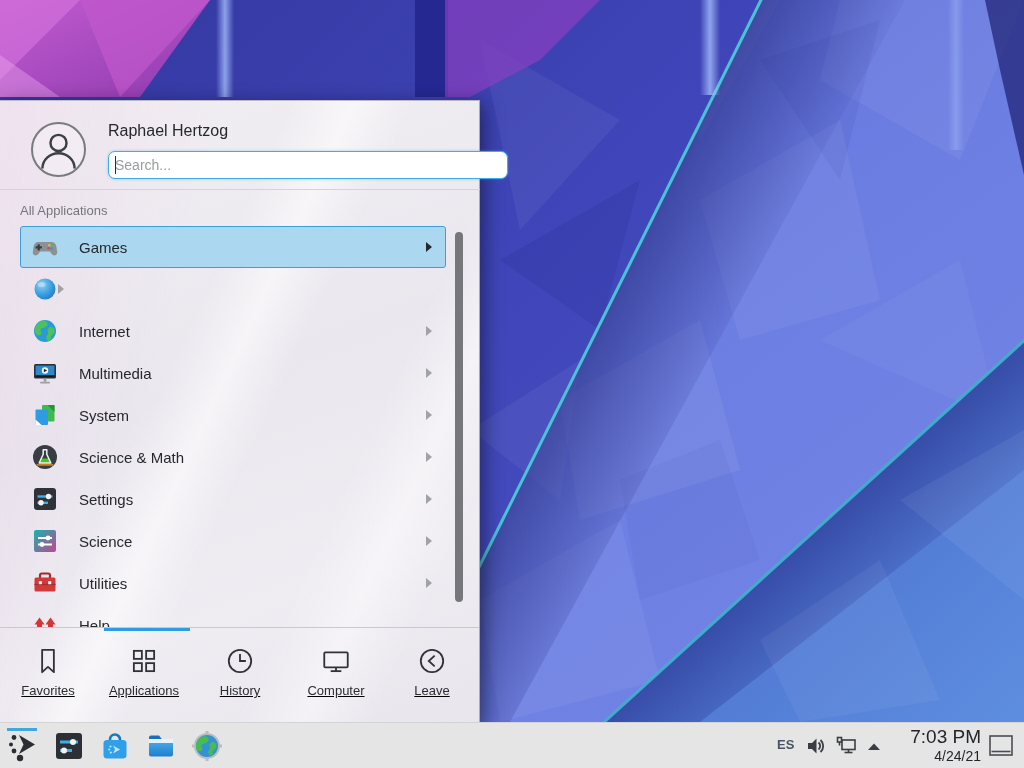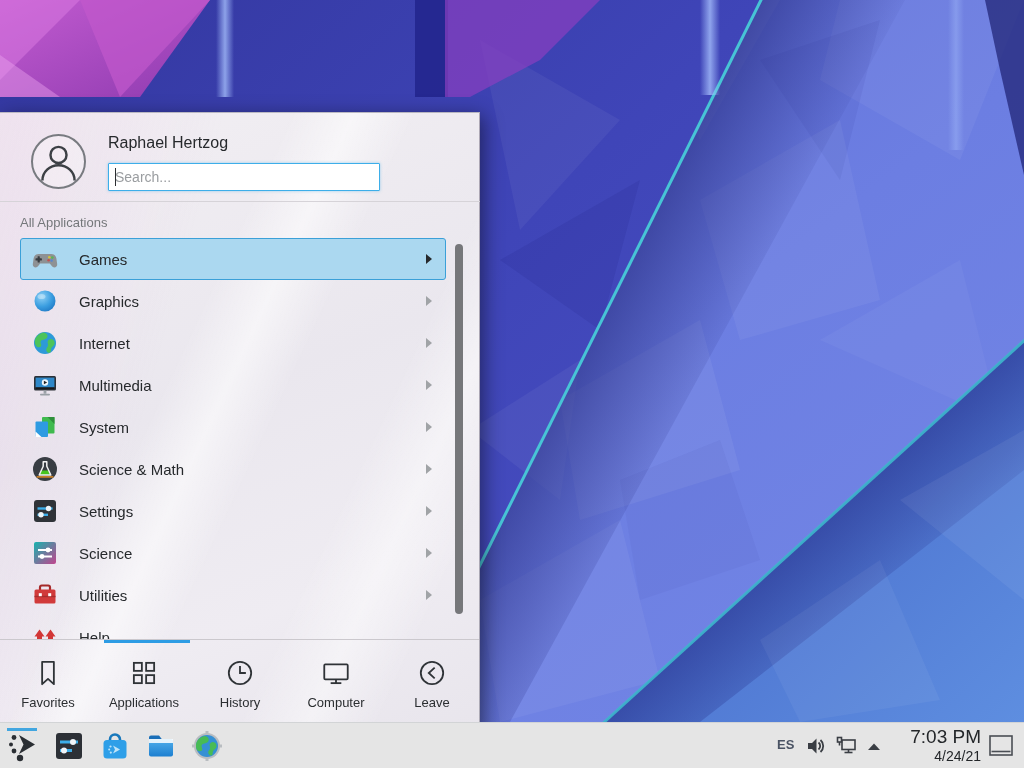--- a/index.html
+++ b/index.html
@@ -2,34 +2,34 @@
 <html><head>
 <meta charset="utf-8">
 <style>
   * { margin:0; padding:0; box-sizing:border-box; }
   html,body { width:1024px; height:768px; overflow:hidden;
     font-family:"Liberation Sans", sans-serif; }
   .stage { position:relative; width:1024px; height:768px; overflow:hidden; background:#4a55c4; }
   .wallpaper { position:absolute; left:0; top:0; width:1024px; height:768px; }
 
   
-  .menu { position:absolute; left:0; top:112px; width:480px; height:625px;
+  .menu { position:absolute; left:0; top:100px; width:480px; height:625px;
     background:
       linear-gradient(115deg, rgba(255,255,255,0) 38%, rgba(255,255,255,.55) 46%, rgba(255,255,255,0) 54%, rgba(255,255,255,0) 68%, rgba(255,255,255,.45) 77%, rgba(255,255,255,0) 86%),
       linear-gradient(105deg, rgba(221,160,214,0.16), rgba(255,255,255,0) 35%),
       linear-gradient(160deg, #f2eff3 0%, #eae7ee 45%, #efecf2 75%, #e8e5ec 100%);
     border-right:1px solid rgba(110,110,125,.5);
     border-top:1px solid rgba(110,110,125,.4);
     box-shadow: 4px 4px 18px rgba(0,0,0,.45);
   }
   .avatar { position:absolute; left:31px; top:21px; width:55px; height:55px;
     border-radius:50%; border:2px solid #787b80; background:rgba(255,255,255,.25); }
   .user-name { position:absolute; left:108px; top:21px; font-size:16px; color:#26292c; }
-  .search { position:absolute; left:108px; top:50px; width:272px; height:28px;
-    border:1px solid #3daee9; border-radius:1px; background:#fff; padding:0 6px;
+  .search { position:absolute; left:108px; top:50px; width:400px; height:28px;
+    border:1px solid #3daee9; border-radius:7px; background:#fff; padding:0 6px;
     font-size:14px; color:#232629; outline:none; font-family:"Liberation Sans", sans-serif;
     box-shadow:0 0 3px rgba(61,174,233,.5);}
   .search::placeholder { color:#9a9da0; }
   .text-caret { position:absolute; left:115px; top:55px; width:1px; height:18px; background:#2b2e31; }
   .header-divider { position:absolute; left:0; top:88px; width:480px; height:1px; background:#d6d3d8; }
   .section-label { position:absolute; left:20px; top:102px; font-size:13px; color:#74777a; }
 
   .list { position:absolute; left:0; top:125px; width:455px; height:402px; overflow:hidden; }
   .row { position:relative; margin-left:20px; width:426px; height:42px;
     display:flex; align-items:center; border:1px solid transparent; border-radius:3px; }
@@ -39,21 +39,21 @@
   .cat-label { margin-left:21px; font-size:15px; color:#26292c; flex:1 1 auto; }
   .arrow { width:0; height:0; margin-right:13px;
     border-left:6px solid #a0a3a6; border-top:5px solid transparent; border-bottom:5px solid transparent; }
   .row.selected .arrow { border-left-color:#26292c; }
 
   .scrollbar { position:absolute; left:455px; top:131px; width:8px; height:370px;
     border-radius:4px; background:#76777a; }
 
   .footer-divider { position:absolute; left:0; top:526px; width:479px; height:1px; background:#cbc8cd; }
   .tab-indicator { position:absolute; left:104px; top:527px; width:86px; height:3px; background:#2d9ce4; }
-  .tabs { position:absolute; left:0; top:531px; width:480px; height:94px; display:flex; }
+  .tabs { position:absolute; left:0; top:531px; width:480px; height:94px; display:flex;text-decoration:underline; }
   .tab { flex:1 1 0; display:flex; flex-direction:column; align-items:center; padding-top:13px; cursor:default; }
   .tab-icon { width:32px; height:32px; }
   .tab-label { margin-top:6px; font-size:13px; color:#2b2e31; }
 
   
   .taskbar { position:absolute; left:0; top:722px; width:1024px; height:46px;
     background:#e5e5e5; border-top:1px solid #d2d4d6; }
   .tb-app { position:absolute; top:5px; width:36px; height:36px;
     display:flex; align-items:center; justify-content:center; }
   .tb-indicator { position:absolute; top:0; left:8px; width:30px; height:3px; background:#42a6e0; }
@@ -182,21 +182,20 @@
                 <radialGradient id="iGr" cx=".35" cy=".3" r=".85">
               <stop offset="0" stop-color="#8fd0f5"></stop>
                   <stop offset=".55" stop-color="#3b9ee0"></stop>
                   <stop offset="1" stop-color="#1a72c0"></stop>
             </radialGradient>
               </defs>
             <circle cx="13" cy="13" r="10.5" fill="url(#iGr)"></circle>
             <ellipse cx="9.5" cy="8.5" rx="4" ry="2.6" fill="#ffffff" opacity=".35"></ellipse>
           </svg>
         </span>
-        <span class="cat-label">Graphics</span>
         <span class="arrow"></span>
       </div>
 
       <div class="row">
         <span class="cat-icon">
           <svg width="26" height="26" viewBox="0 0 26 26">
             <circle cx="13" cy="13" r="11" fill="#2d9ad8"></circle>
             <path d="M12 2.5 c3.5 1 4.5 3.8 2.6 5.8 -1.8 1.9-4.8 1-5.8 3 -.9 1.9 1.2 3 .3 4.8 -.8 1.6-3 1.4-4.5.3 C3 14.9 2.2 12 3.2 9.3 4.4 6 7.9 3 12 2.5 Z" fill="#4cc35a"></path>
             <path d="M19 9 c2.4.3 3.9 2 3.7 4.3 -.2 2.6-2.5 3-3.5 5 -.8 1.6.2 2.8-.8 3.9 -1.5 1.5-4-.2-4.2-2.3 -.2-2 1.5-2.6 1.8-4.5 .3-1.8-.8-2.4-.3-4 .4-1.4 1.7-2.6 3.3-2.4 Z" fill="#4cc35a"></path>
           </svg>

